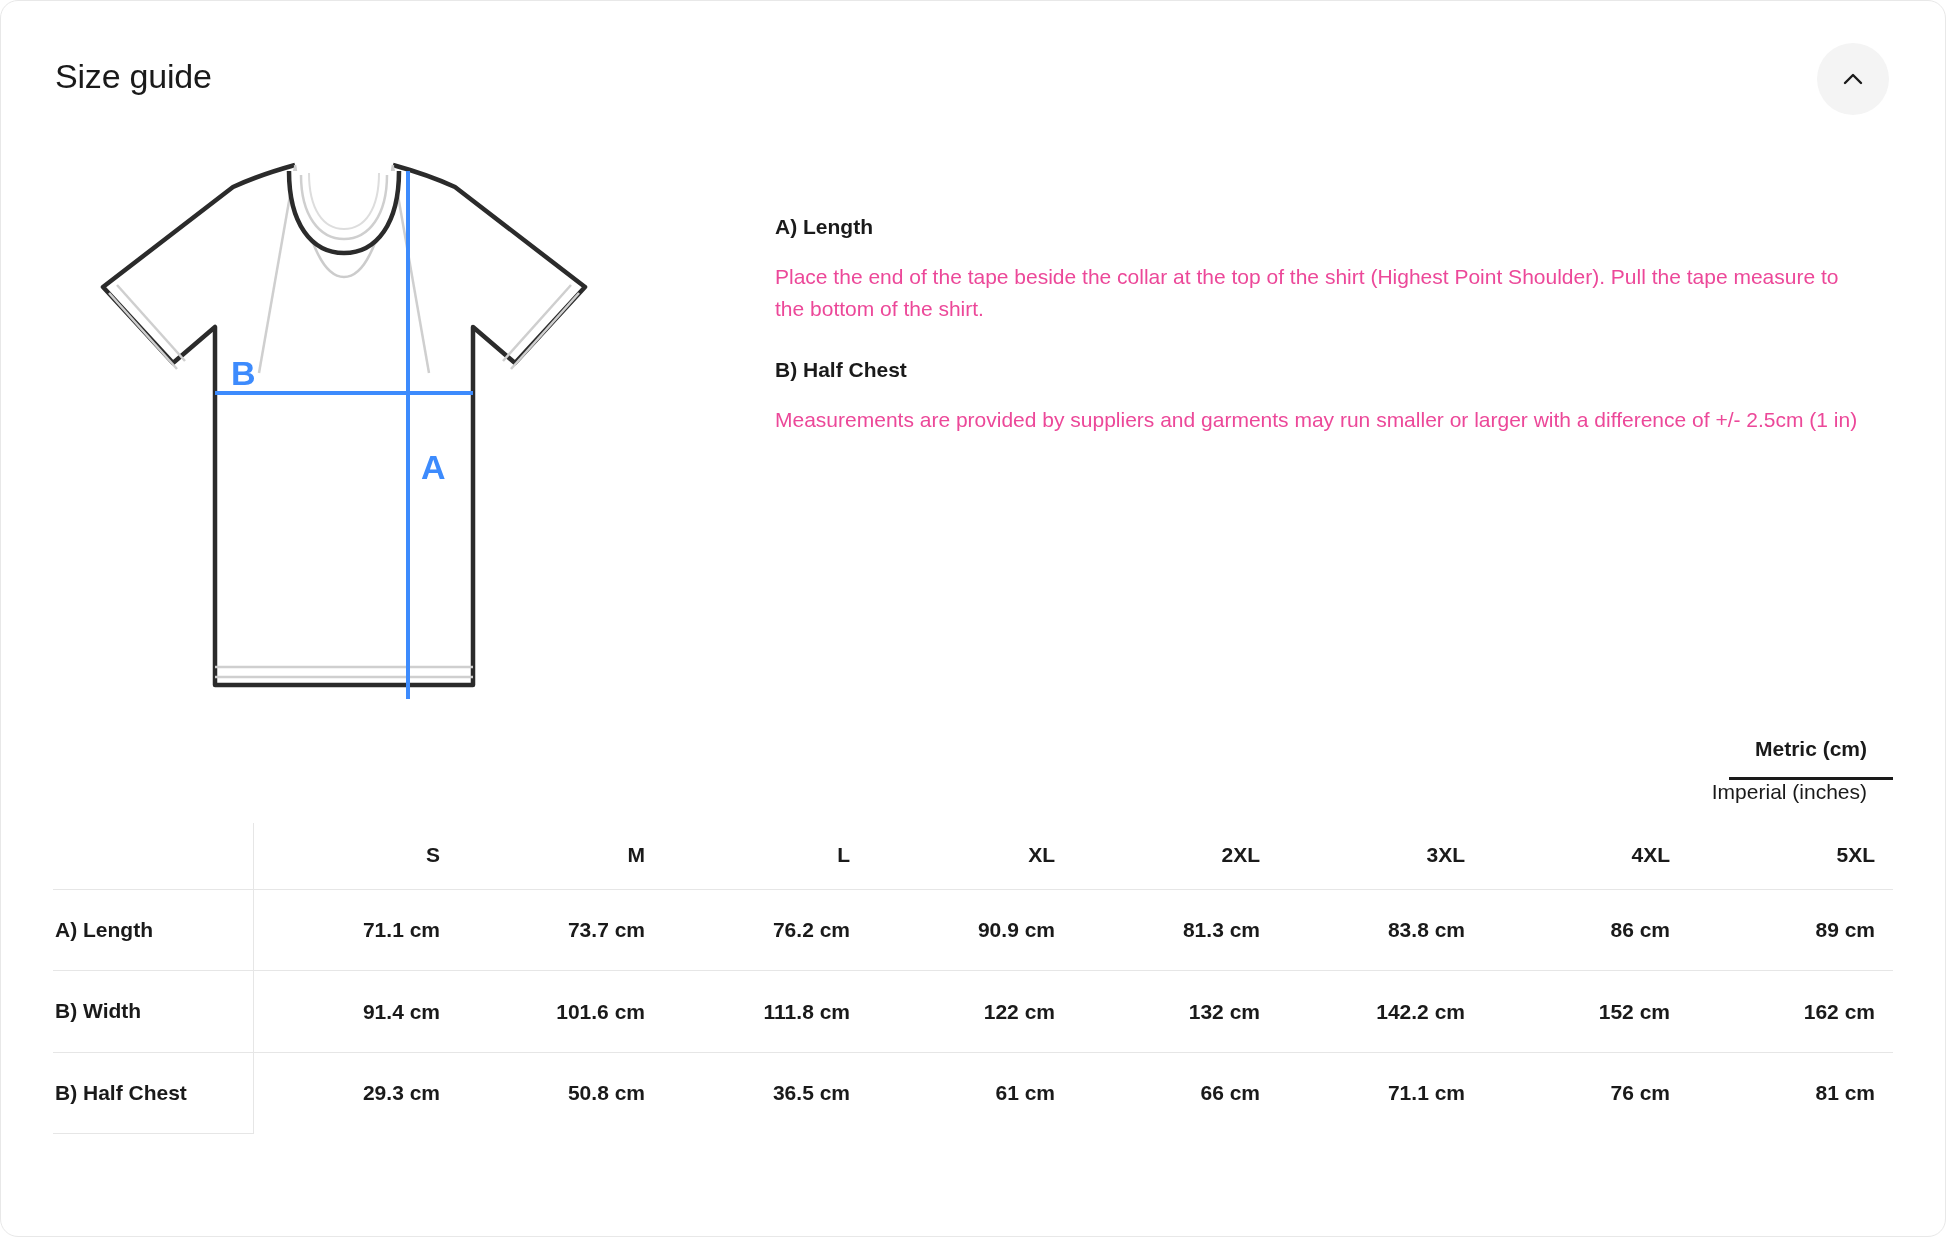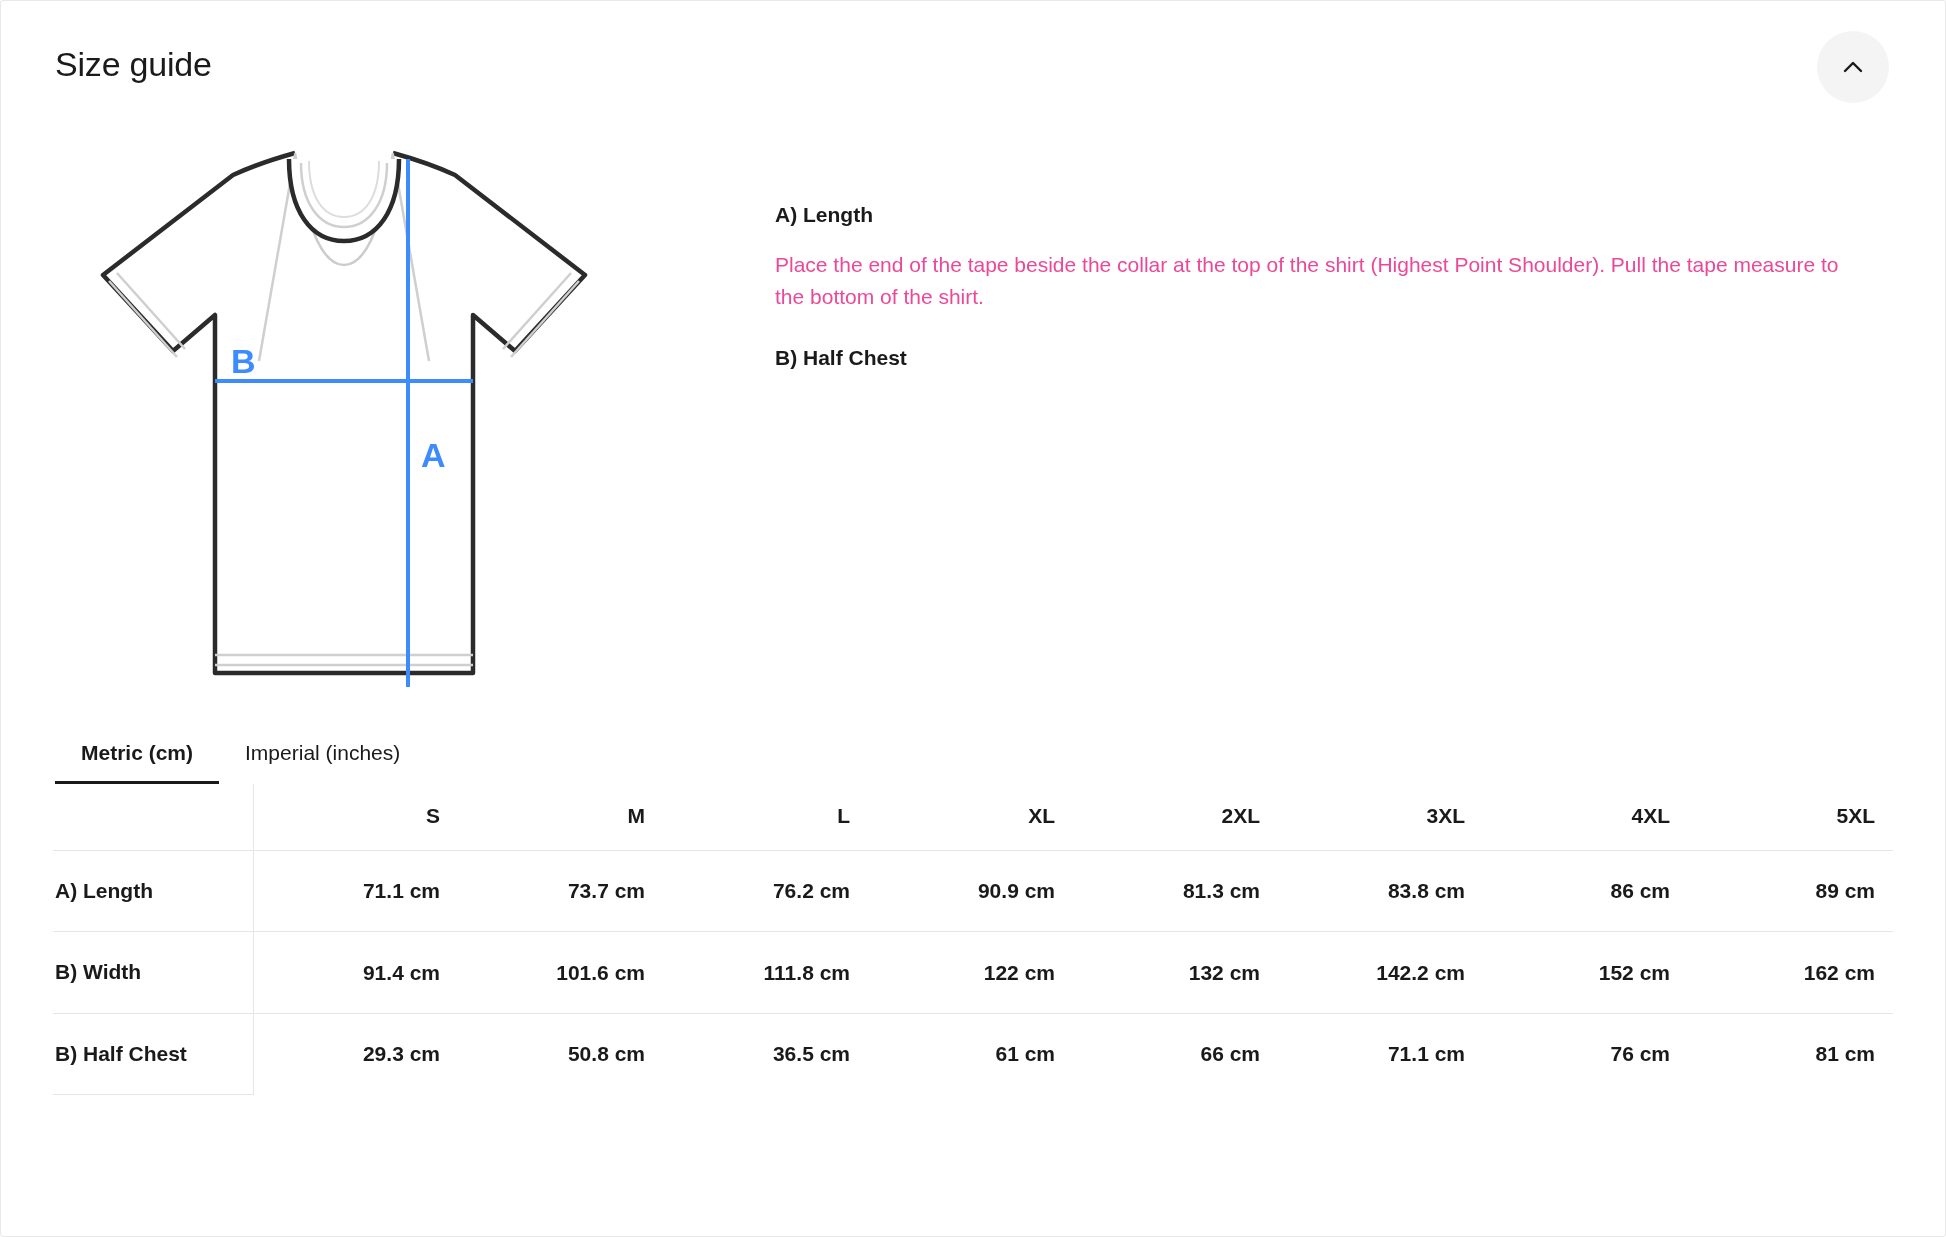--- a/index.html
+++ b/index.html
@@ -13,23 +13,23 @@
   body {
     width: 1946px;
     height: 1237px;
     overflow: hidden;
   }
   .card {
     position: relative;
     width: 1946px;
     height: 1237px;
     background: #ffffff;
-    border-radius: 3px;
+    border-radius: 18px;
     border: 1px solid #e8e8e8;
-    padding: 0 52px;
+    padding: 12px 52px;
   }
   .header {
     display: flex;
     align-items: flex-start;
     justify-content: space-between;
     padding-top: 44px;
   }
   .title {
     font-size: 34px;
     font-weight: 400;
@@ -81,22 +81,23 @@
     color: #ec4899;
     margin: 0 0 34px 0;
     max-width: 1155px;
   }
   .instr-body.last { margin-bottom: 0; }
 
   
   .tabs {
     display: flex;
     align-items: flex-end;
-    margin-top: 22px;
+    margin-top: 6px;
     padding-left: 2px;
+    flex-direction: column;
   }
   .tab {
     font-size: 21px;
     padding: 0 26px 16px 26px;
     color: #1a1a1a;
     cursor: pointer;
     border-bottom: 3px solid transparent;
     background: none;
     border-left: none;
     border-right: none;
@@ -194,20 +195,21 @@
         <text x="358" y="352" fill="#3d8bfd" font-family="Liberation Sans, sans-serif" font-size="34" font-weight="bold">A</text>
       </svg>
     </div>
 
     <div class="instructions">
       <div class="instr-heading">A) Length</div>
       <p class="instr-body">Place the end of the tape beside the collar at the top of the shirt (Highest Point Shoulder). Pull the tape measure to the bottom of the shirt.</p>
 
       <div class="instr-heading">B) Half Chest</div>
 
+      <p class="instr-body last">Measurements are provided by suppliers and garments may run smaller or larger with a difference of +/- 2.5cm (1 in)</p>
     </div>
 
   </div>
 
   <div class="tabs">
     <button class="tab active">Metric (cm)</button>
     <button class="tab">Imperial (inches)</button>
   </div>
 
   <table class="size-table">

